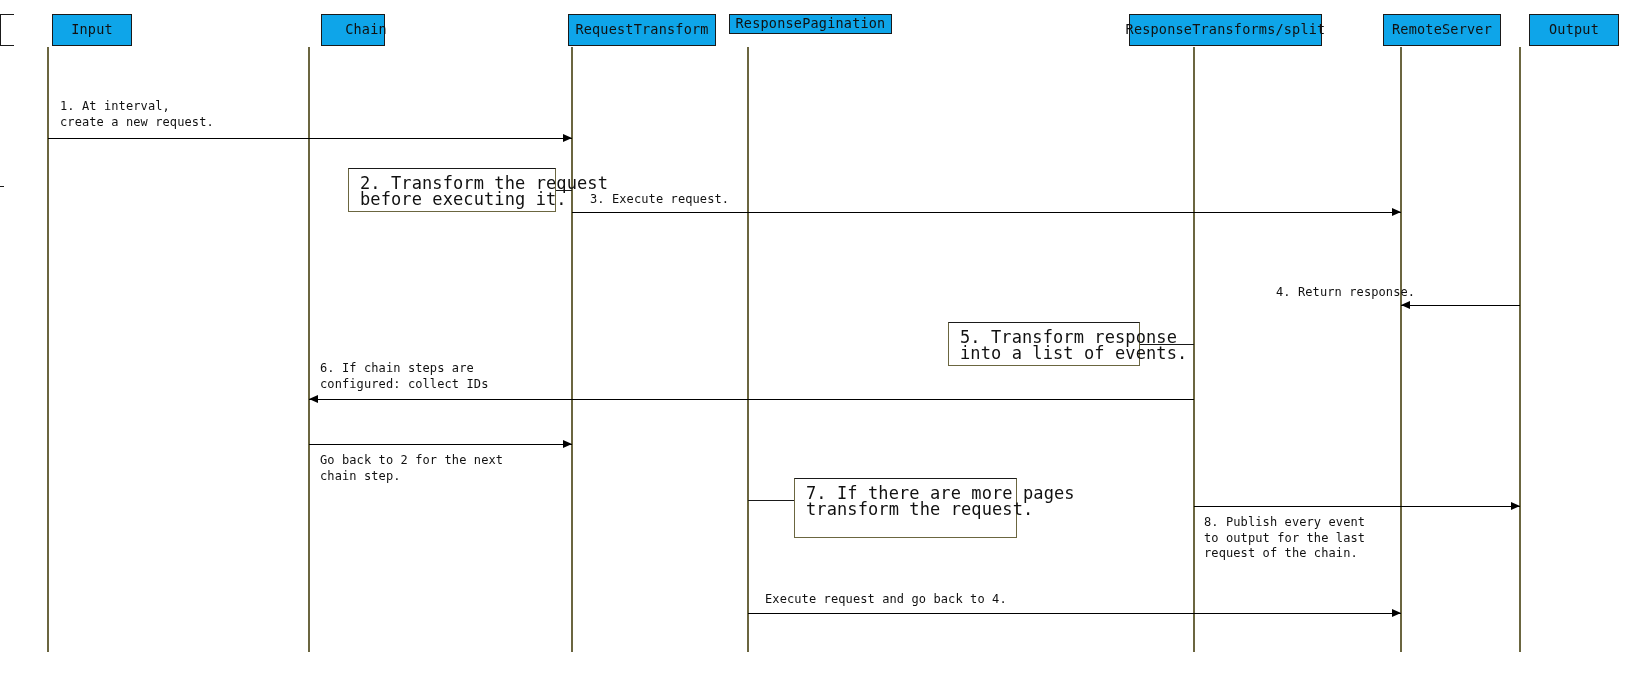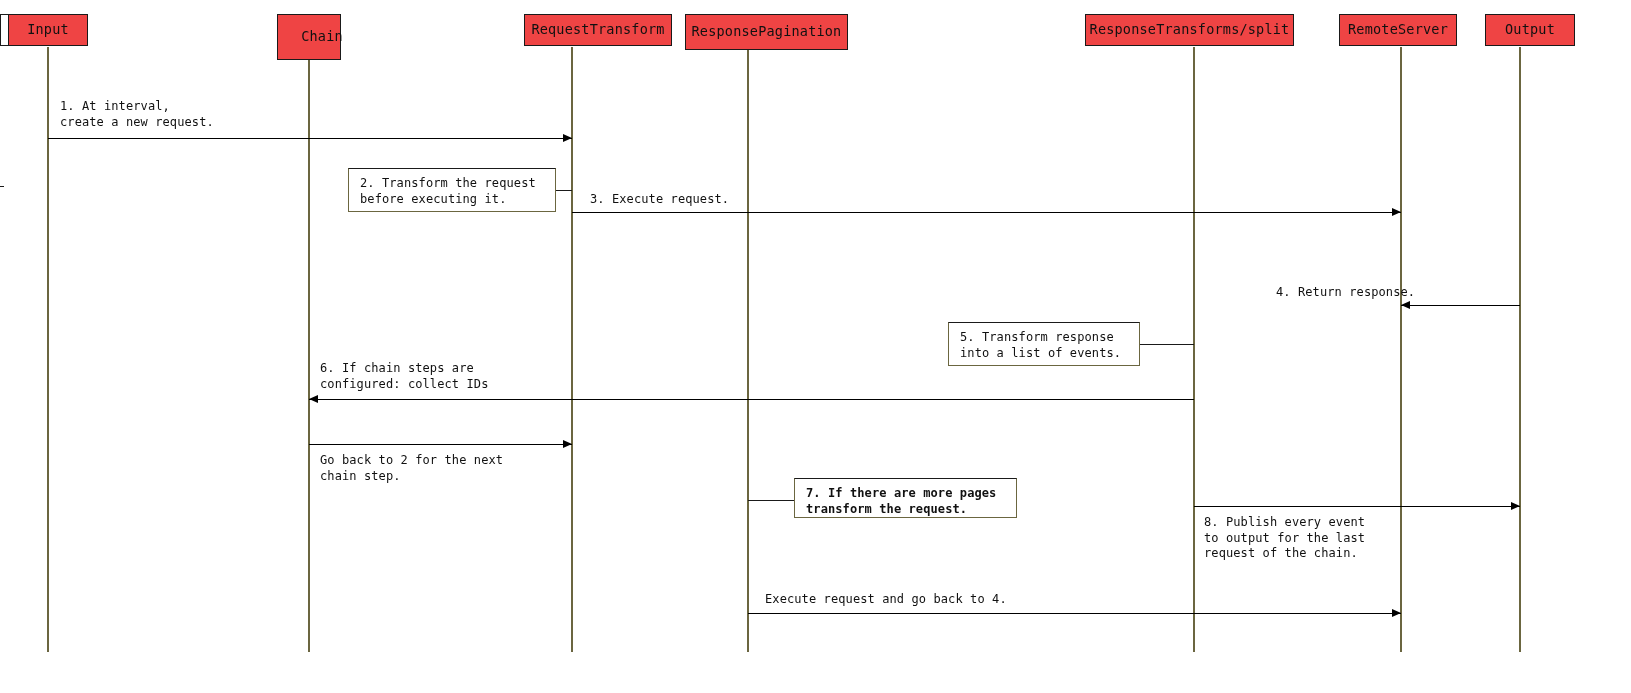--- a/index.html
+++ b/index.html
@@ -16,30 +16,31 @@
     height: 693px;
     background: #ffffff;
     overflow: hidden;
   }
 
   
   .participant {
     position: absolute;
     box-sizing: border-box;
     border: 1.5px solid #1a1a1a;
-    background: #ef4444;
+    background: #0ea5e9;
     color: #111111;
     font-size: 13.5px;
     line-height: 1;
     display: flex;
     align-items: center;
     justify-content: center;
     white-space: nowrap;
     letter-spacing: 0.2px;
     z-index: 6;
+    margin-left: 44px;
   }
 
   
   .lifeline {
     position: absolute;
     width: 1.5px;
     background: #6b6640;
     z-index: 1;
   }
 
@@ -79,21 +80,21 @@
   }
 
   
   .note {
     position: absolute;
     box-sizing: border-box;
     background: #ffffff;
     border: 1.3px solid #6b6640;
     border-top-color: #1a1a1a;
     color: #111111;
-    font-size: 12px;
+    font-size: 17px;
     line-height: 15.6px;
     white-space: pre;
     padding: 7px 10px 22px 11px;
     z-index: 7;
     letter-spacing: 0.1px;
   }
   .note-connector {
     position: absolute;
     height: 0;
     border-top: 1.3px solid #1a1a1a;
@@ -119,24 +120,24 @@
       <div class="lifeline" style="left: 308.25px; top: 47px; height: 605px; background: rgb(107, 102, 64);"></div>
       <div class="lifeline" style="left: 571.25px; top: 47px; height: 605px; background: rgb(107, 102, 64);"></div>
       <div class="lifeline" style="left: 747.25px; top: 47px; height: 605px; background: rgb(107, 102, 64);"></div>
       <div class="lifeline" style="left: 1193.25px; top: 47px; height: 605px; background: rgb(107, 102, 64);"></div>
       <div class="lifeline" style="left: 1400.25px; top: 47px; height: 605px; background: rgb(107, 102, 64);"></div>
       <div class="lifeline" style="left: 1519.25px; top: 47px; height: 605px; background: rgb(107, 102, 64);"></div>
     </div>
 
   <div id="participants">
       <div class="participant" style="left: 8px; top: 14px; width: 80px; height: 32px; border-color: rgb(26, 26, 26);">Input</div>
-      <div class="participant" style="left: 277px; top: 14px; width: 64px; height: 46px; border-color: rgb(26, 26, 26); padding-left: 26px;">Chain</div>
+      <div class="participant" style="left: 277px; top: 14px; width: 64px; height: 32px; border-color: rgb(26, 26, 26); padding-left: 26px;">Chain</div>
       <div class="participant" style="left: 524px; top: 14px; width: 148px; height: 32px; border-color: rgb(26, 26, 26);">RequestTransform</div>
-      <div class="participant" style="left: 685px; top: 14px; width: 163px; height: 36px; border-color: rgb(26, 26, 26);">ResponsePagination</div>
-      <div class="participant" style="left: 1085px; top: 14px; width: 209px; height: 32px; border-color: rgb(26, 26, 26);">ResponseTransforms/split</div>
+      <div class="participant" style="left: 685px; top: 14px; width: 163px; height: 20px; border-color: rgb(26, 26, 26);">ResponsePagination</div>
+      <div class="participant" style="left: 1085px; top: 14px; width: 193px; height: 32px; border-color: rgb(26, 26, 26);">ResponseTransforms/split</div>
       <div class="participant" style="left: 1339px; top: 14px; width: 118px; height: 32px; border-color: rgb(26, 26, 26);">RemoteServer</div>
       <div class="participant" style="left: 1485px; top: 14px; width: 90px; height: 32px; border-color: rgb(26, 26, 26);">Output</div>
     </div>
 
   <div id="messages">
       <div class="msg-line" style="left: 48px; top: 138px; width: 524px;"></div>
       <div class="arrowhead right" style="top: 134px; left: 563px;"></div>
       <div class="msg-line" style="left: 572px; top: 212px; width: 829px;"></div>
       <div class="arrowhead right" style="top: 208px; left: 1392px;"></div>
       <div class="msg-line" style="left: 1401px; top: 305px; width: 119px;"></div>
@@ -167,17 +168,17 @@
     </div>
 
   <div id="notes">
       <div class="note-connector" style="left: 556px; top: 190px; width: 16px;"></div>
       <div class="note" style="left: 348px; top: 168px; width: 208px; height: 44px; border-color: rgb(26, 26, 26) rgb(107, 102, 64) rgb(107, 102, 64);">2. Transform the request
 before executing it.</div>
       <div class="note-connector" style="left: 1140px; top: 344px; width: 54px;"></div>
       <div class="note" style="left: 948px; top: 322px; width: 192px; height: 44px; border-color: rgb(26, 26, 26) rgb(107, 102, 64) rgb(107, 102, 64);">5. Transform response
 into a list of events.</div>
       <div class="note-connector" style="left: 748px; top: 500px; width: 46px;"></div>
-      <div class="note" style="left: 794px; top: 478px; width: 223px; height: 40px; border-color: rgb(26, 26, 26) rgb(107, 102, 64) rgb(107, 102, 64); font-weight: bold;">7. If there are more pages
+      <div class="note" style="left: 794px; top: 478px; width: 223px; height: 60px; border-color: rgb(26, 26, 26) rgb(107, 102, 64) rgb(107, 102, 64);">7. If there are more pages
 transform the request.</div>
     </div>
 
 </div>
 
 </body></html>

